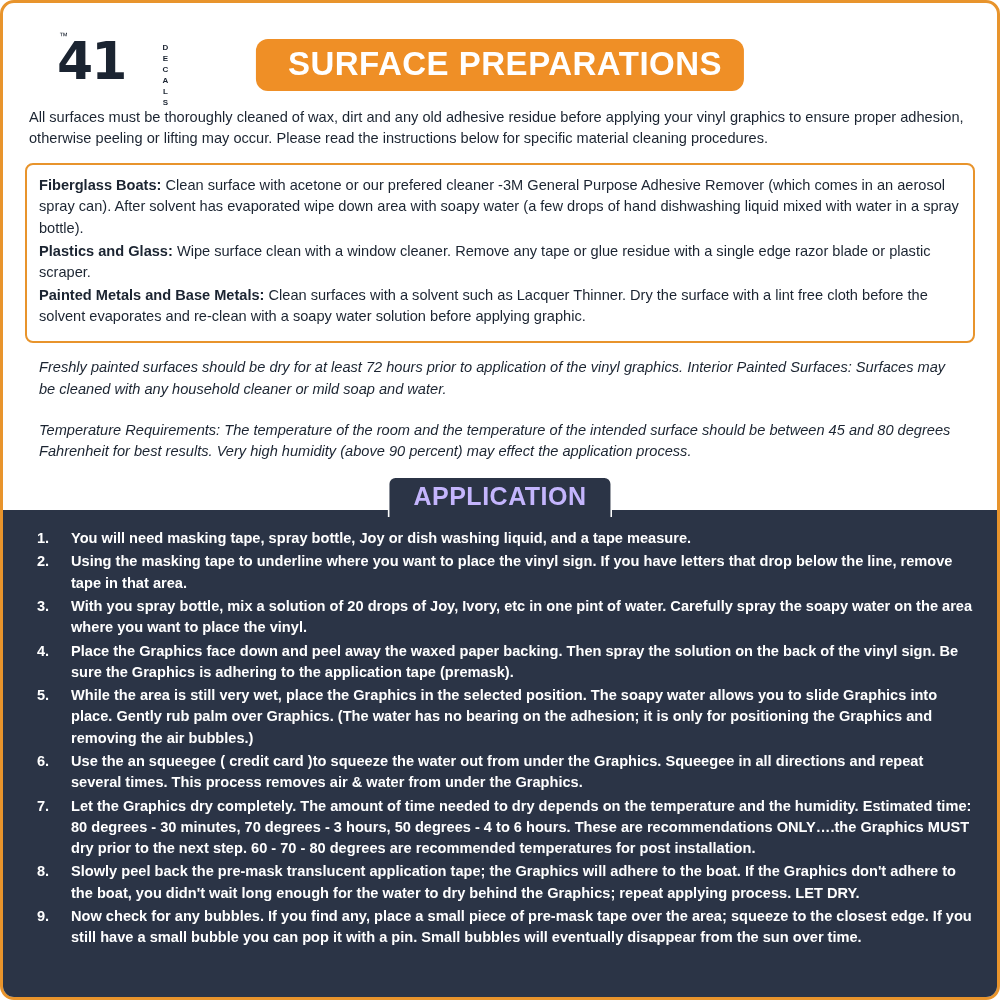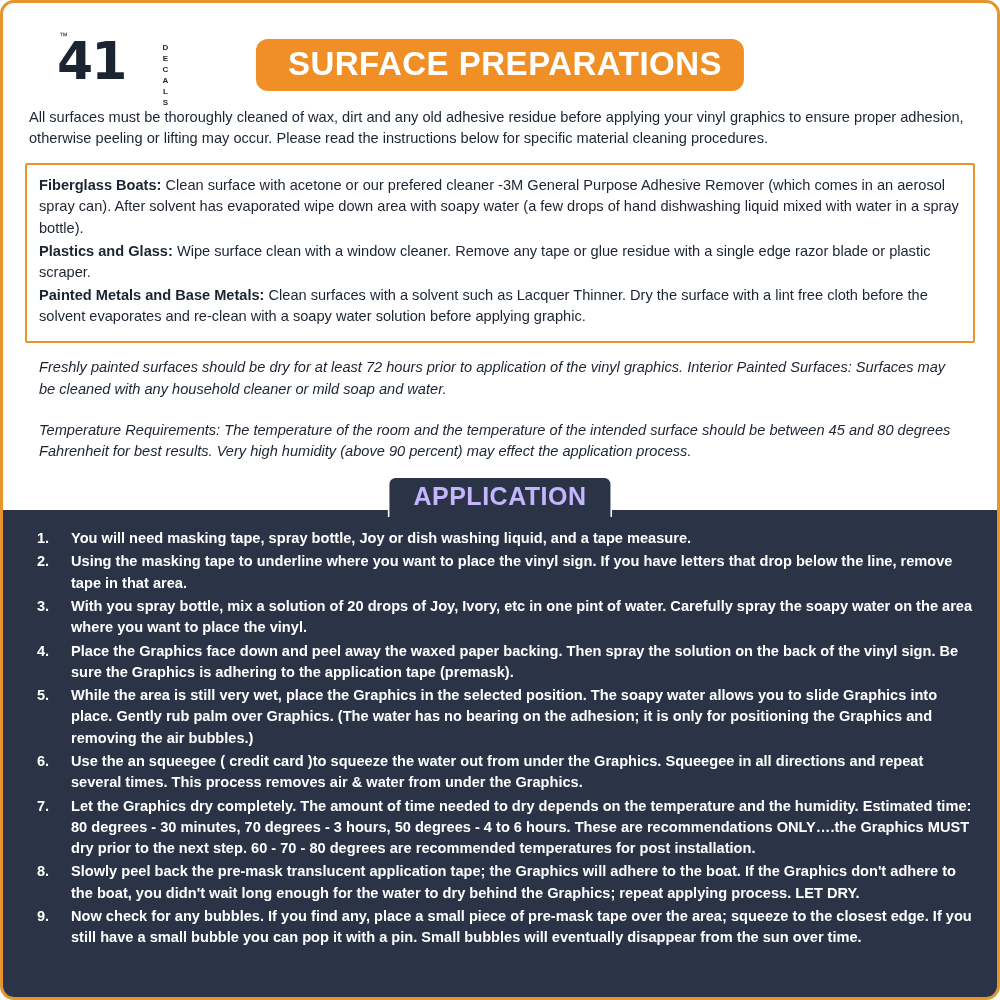--- a/index.html
+++ b/index.html
@@ -88,21 +88,21 @@
   
   .intro {
     font-size: 14.6px;
     line-height: 1.45;
     margin: 12px 6px 14px 6px;
   }
 
   
   .material-box {
     border: 2px solid #e8942c;
-    border-radius: 2px;
+    border-radius: 8px;
     padding: 10px 8px 12px 12px;
     font-size: 14.6px;
     line-height: 1.45;
     margin: 0 2px;
   }
   .material-box p {
     margin: 0 0 2px 0;
   }
   .material-box b { font-weight: bold; }
 

